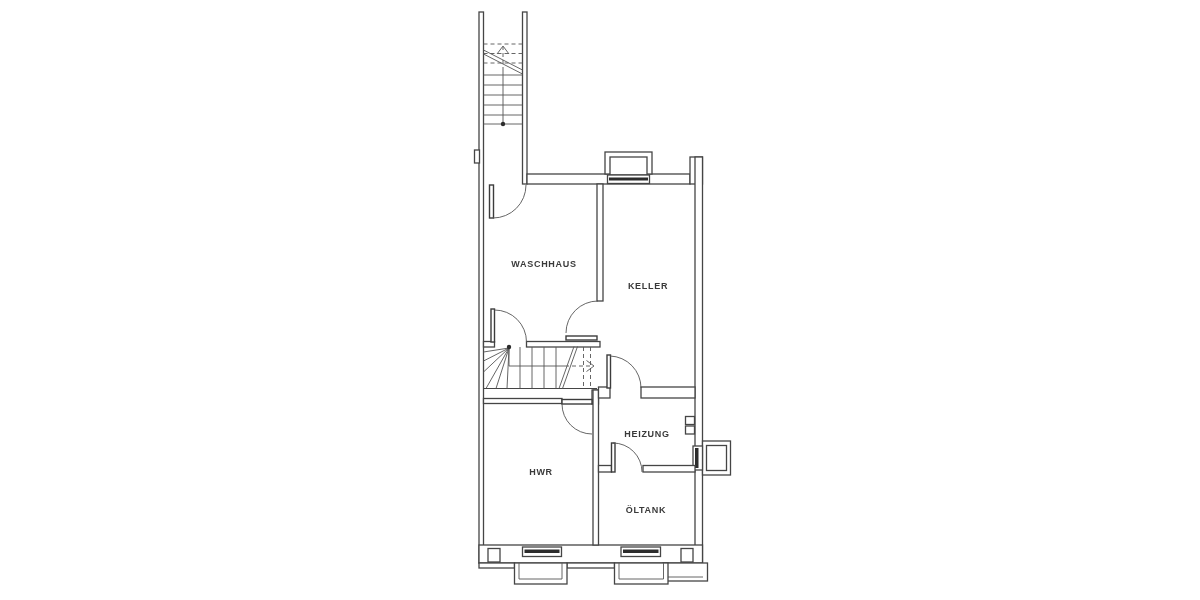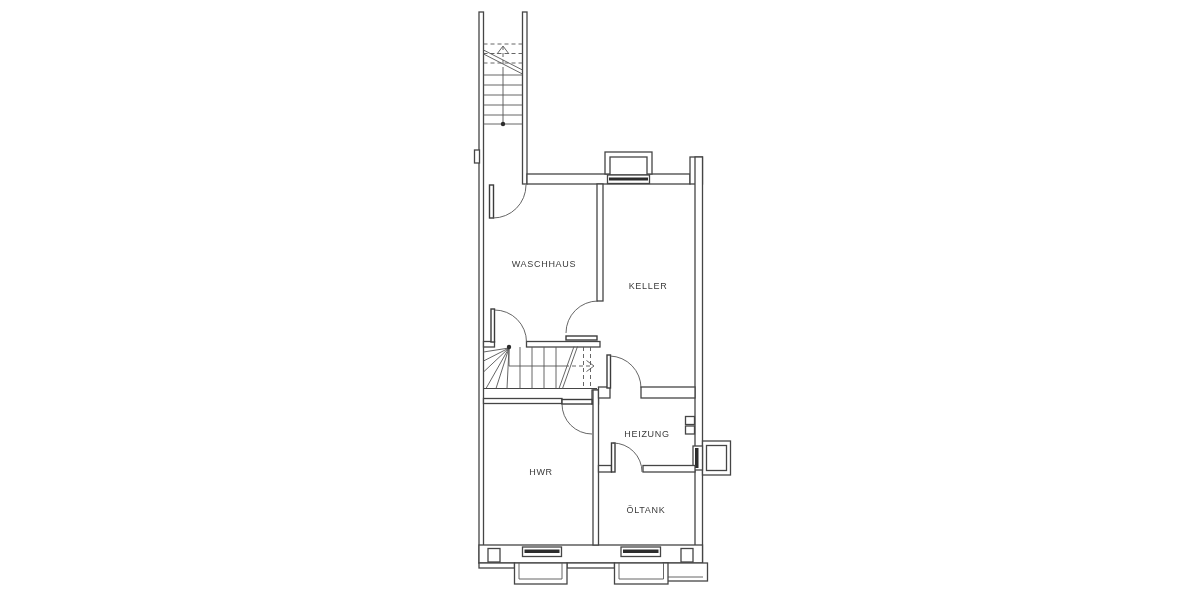--- a/index.html
+++ b/index.html
@@ -1,18 +1,19 @@
 <!DOCTYPE html>
 <html><head>
 <meta charset="utf-8">
 <style>
   html,body{margin:0;padding:0;background:#ffffff;}
   .stage{
     position:relative;width:1200px;height:600px;background:#ffffff;overflow:hidden;
     font-family:"Liberation Sans", sans-serif;
+    font-weight:bold;
   }
   svg{position:absolute;left:0;top:0;}
   .w   {fill:#ffffff;stroke:#454545;stroke-width:1.3;}
   .ln  {fill:none;stroke:#454545;stroke-width:1.1;}
   .thin{fill:none;stroke:#555555;stroke-width:0.9;}
   .dash{fill:none;stroke:#555555;stroke-width:0.9;stroke-dasharray:4 3;}
   .dark{fill:#2c2c2c;stroke:none;}
   .leaf{fill:#ffffff;stroke:#3c3c3c;stroke-width:1.4;}
   text.room{
     font-size:9px;letter-spacing:0.7px;fill:#3a3a3a;text-anchor:middle;

